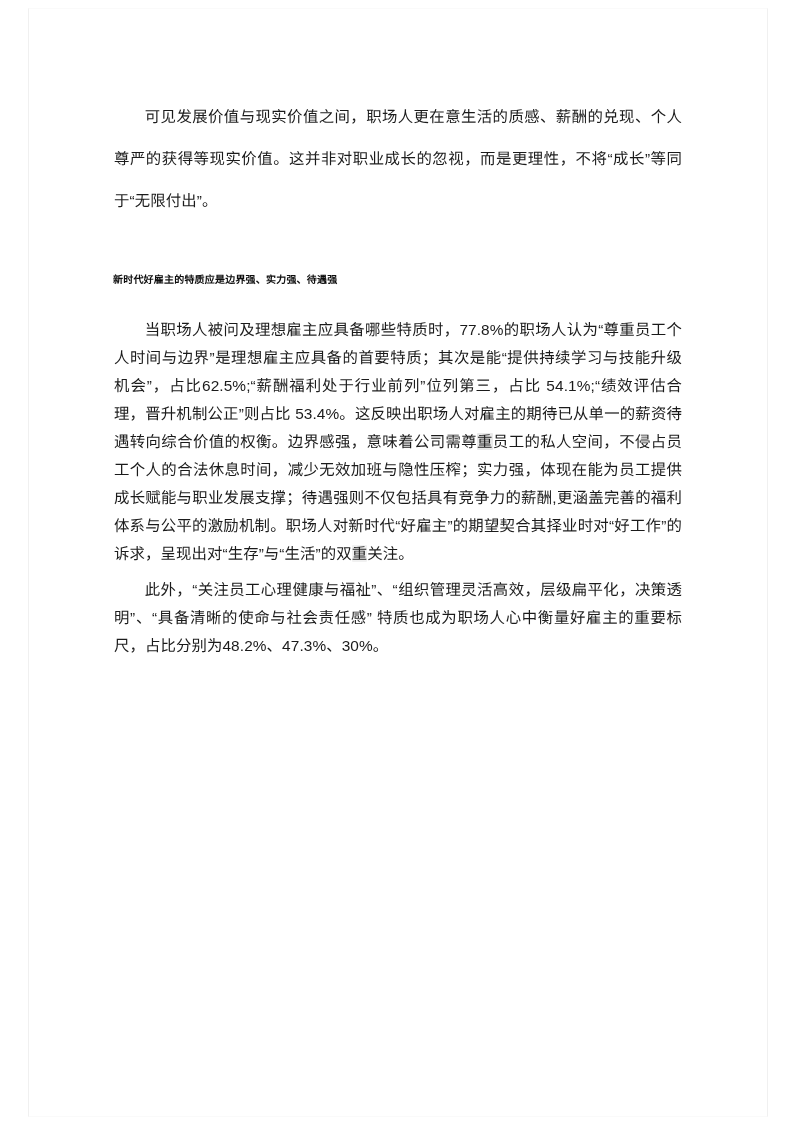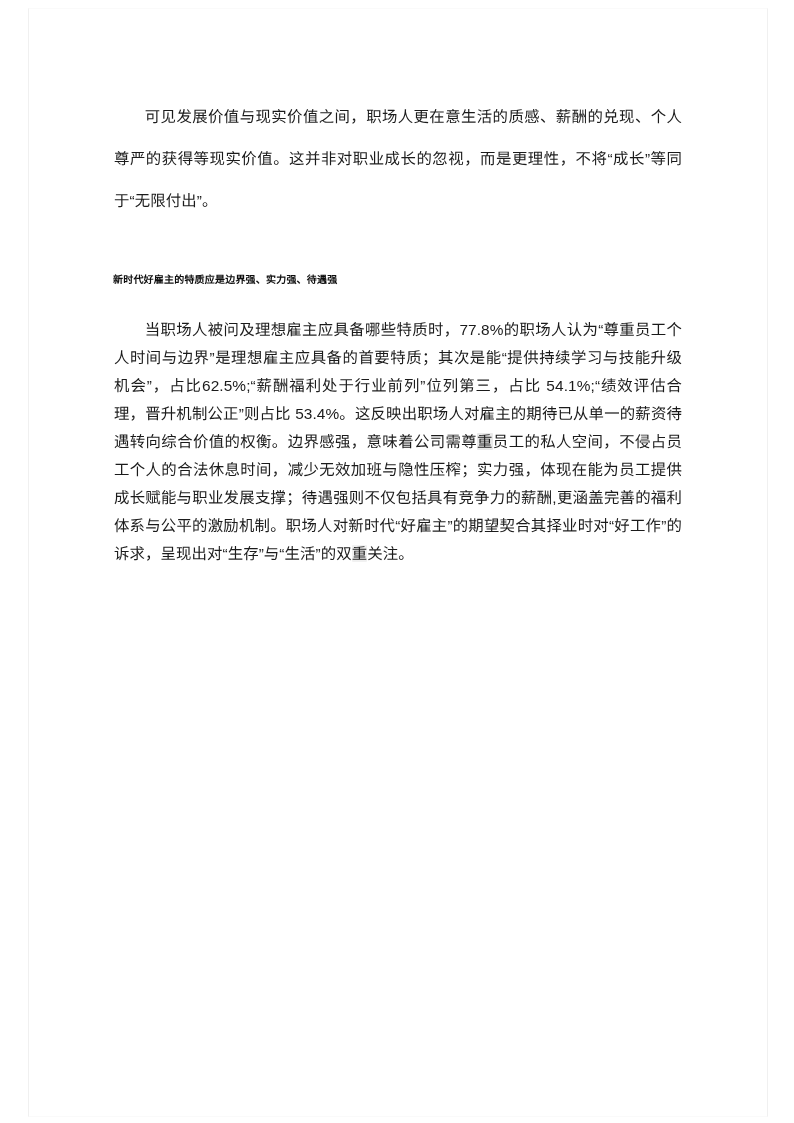--- a/index.html
+++ b/index.html
@@ -102,15 +102,16 @@
     <div class="gap-after-p1"></div>
 
     <h2 class="heading">新时代好雇主的特质应是边界强、实力强、待遇强</h2>
 
     <div class="gap-after-h1"></div>
 
     <p class="para para-tight"><span>当职场人被问及理想雇主应具备哪些特质时，77.8%的职场人认为“尊重员工个人时间与边界”是理想雇主应具备的首要特质；其次是能“提供持续学习与技能升级机会”，占比62.5%;“薪酬福利处于行业前列”位列第三，占比 54.1%;“绩效评估合理，晋升机制公正”则占比 53.4%。这反映出职场人对雇主的期待已从单一的薪资待遇转向综合价值的权衡。边界感强，意味着公司需尊</span><span class="smudge">重</span><span>员工的私人空间，不侵占员工个人的合法休息时间，减少无效加班与隐性压榨；实力强，体现在能为员工提供成长赋能与职业发展支撑；待遇强则不仅包括具有竞争力的薪酬,更涵盖完善的福利体系与公平的激励机制。职场人对新时代“好雇主”的期望契合其择业时对“好工作”的诉求，呈现出对“生存”与“生活”的双</span><span class="smudge-soft">重</span><span>关注。</span></p>
 
     <div class="gap-after-p3"></div>
 
+    <p class="para para-tight"><span>此外，“关注员工心理健康与福祉”、“组织管理灵活高效，层级扁平化，决策透明”、“具备清晰的使命与社会责任感” 特质也成为职场人心中衡量好雇主的重要标尺，占比分别为48.2%、47.3%、30%。</span></p>
 
   </div>
 </div>
 
 </body></html>

